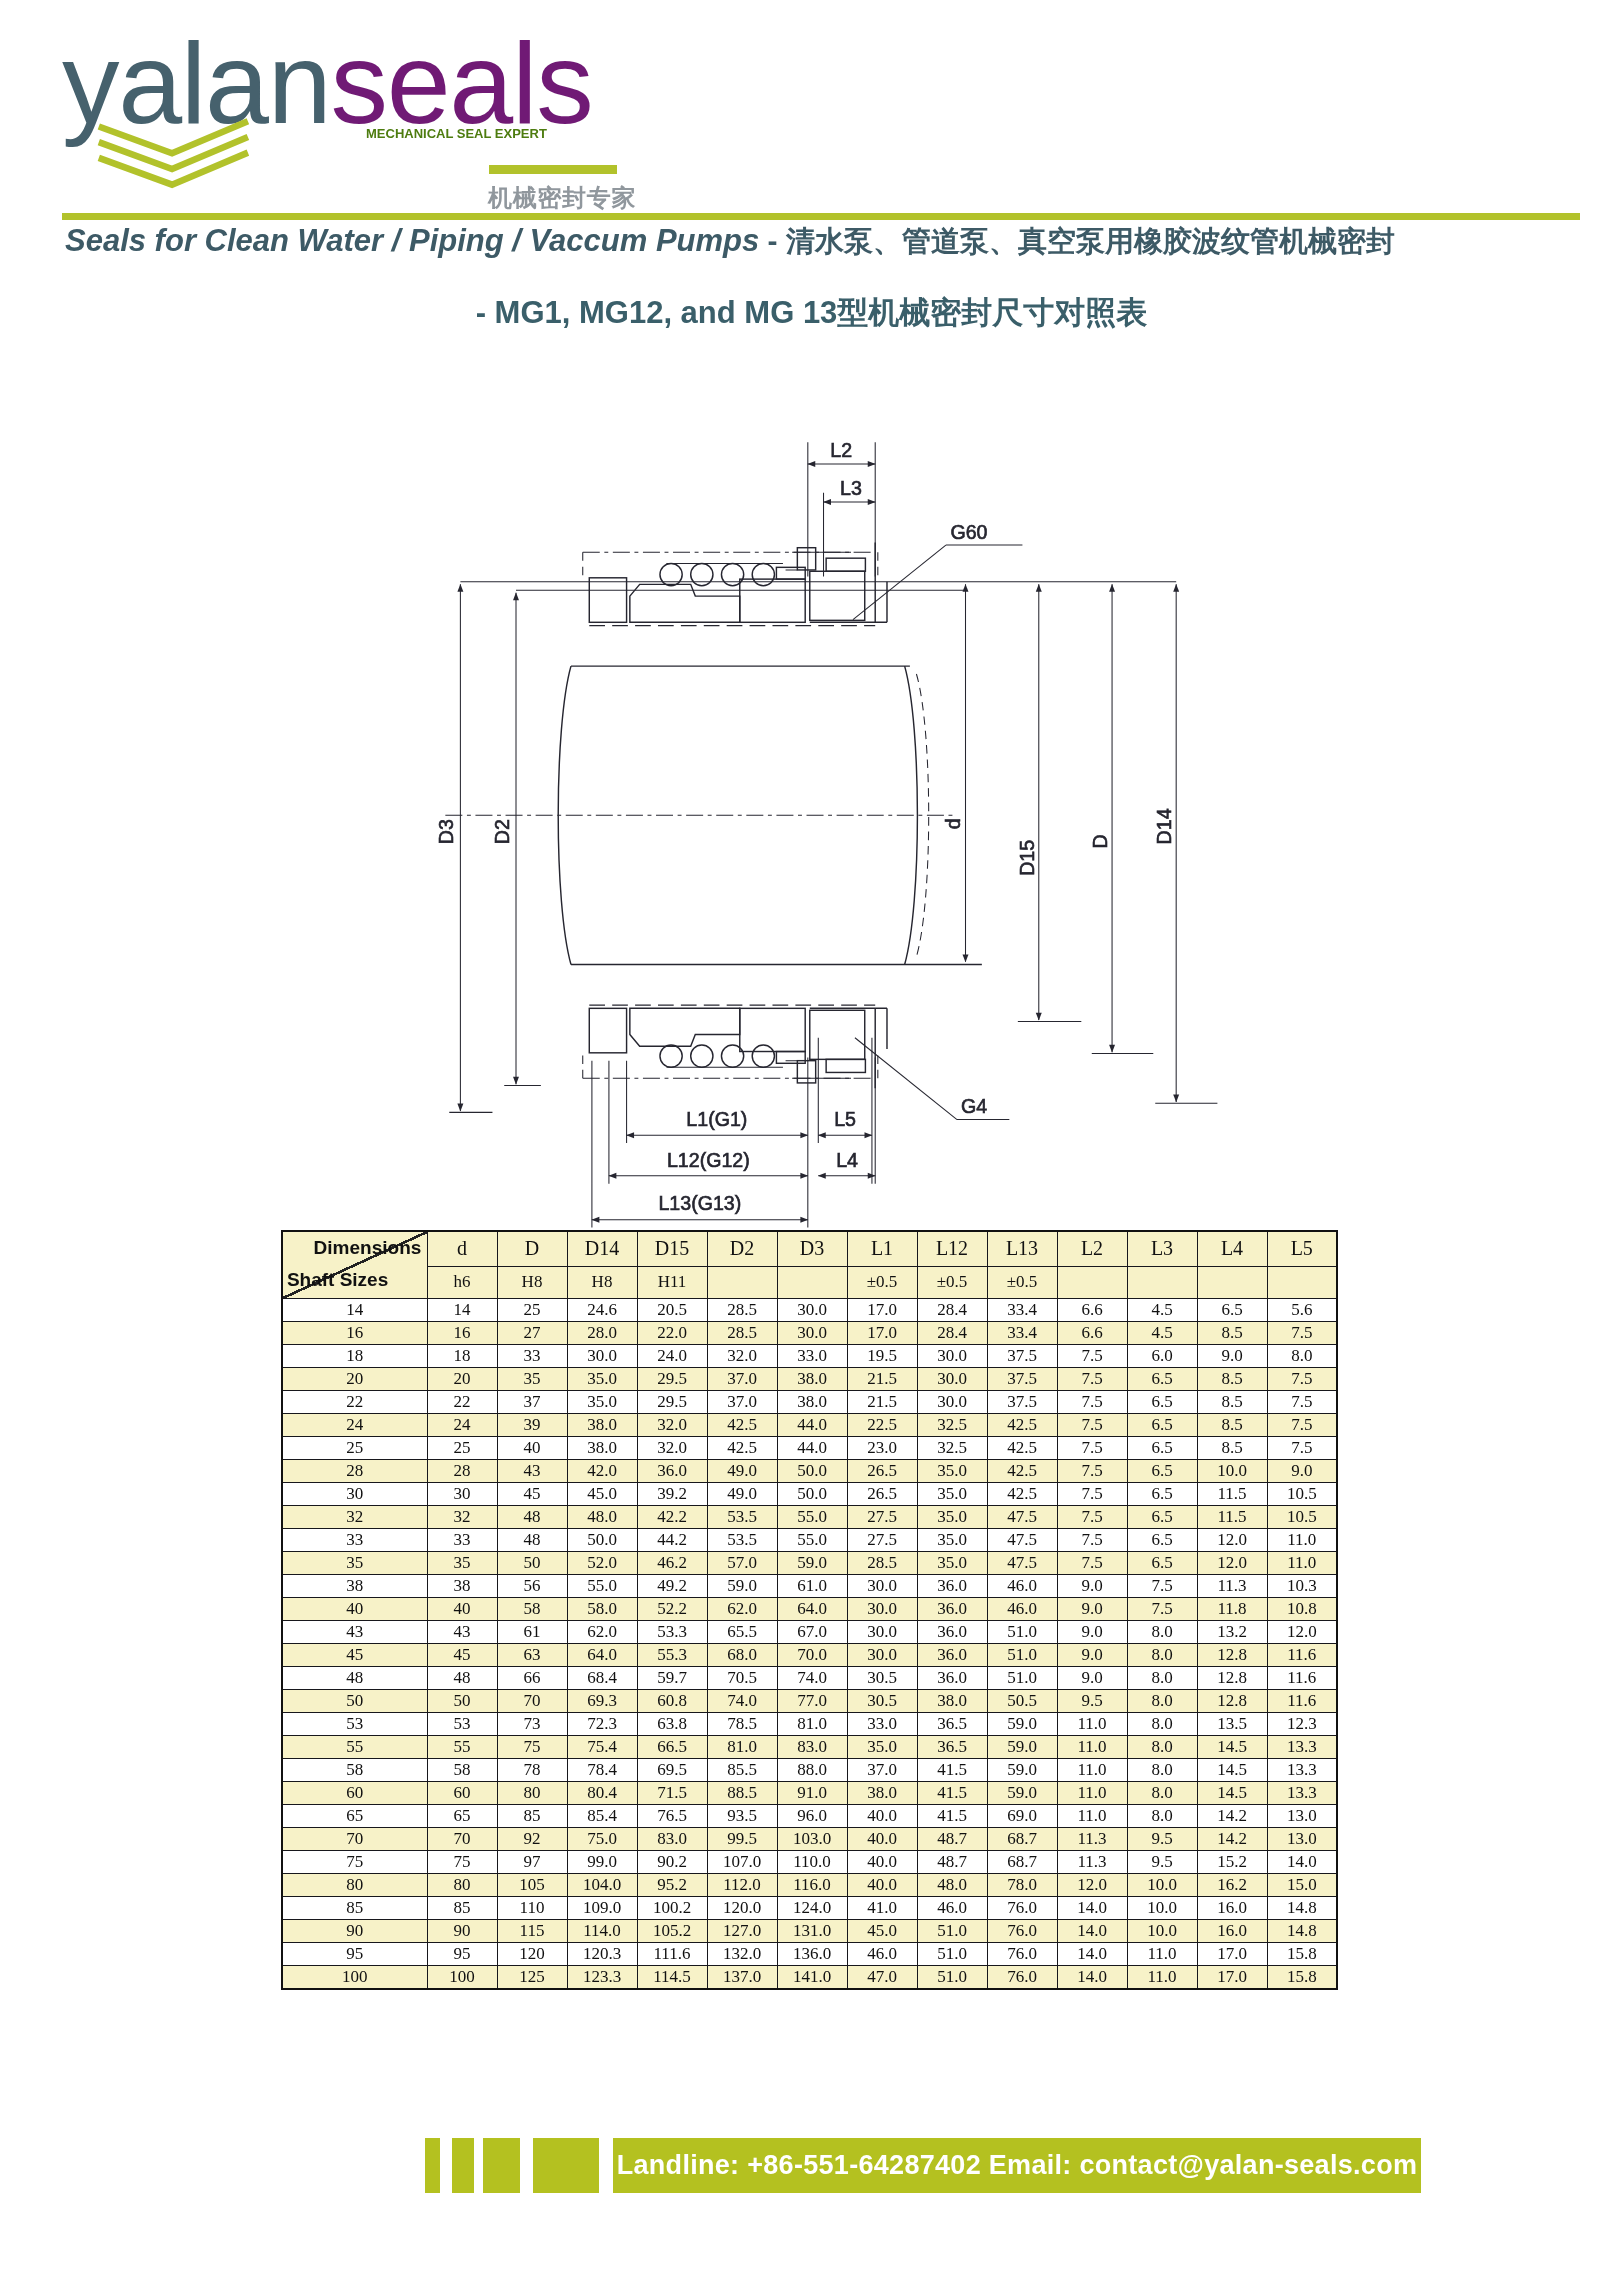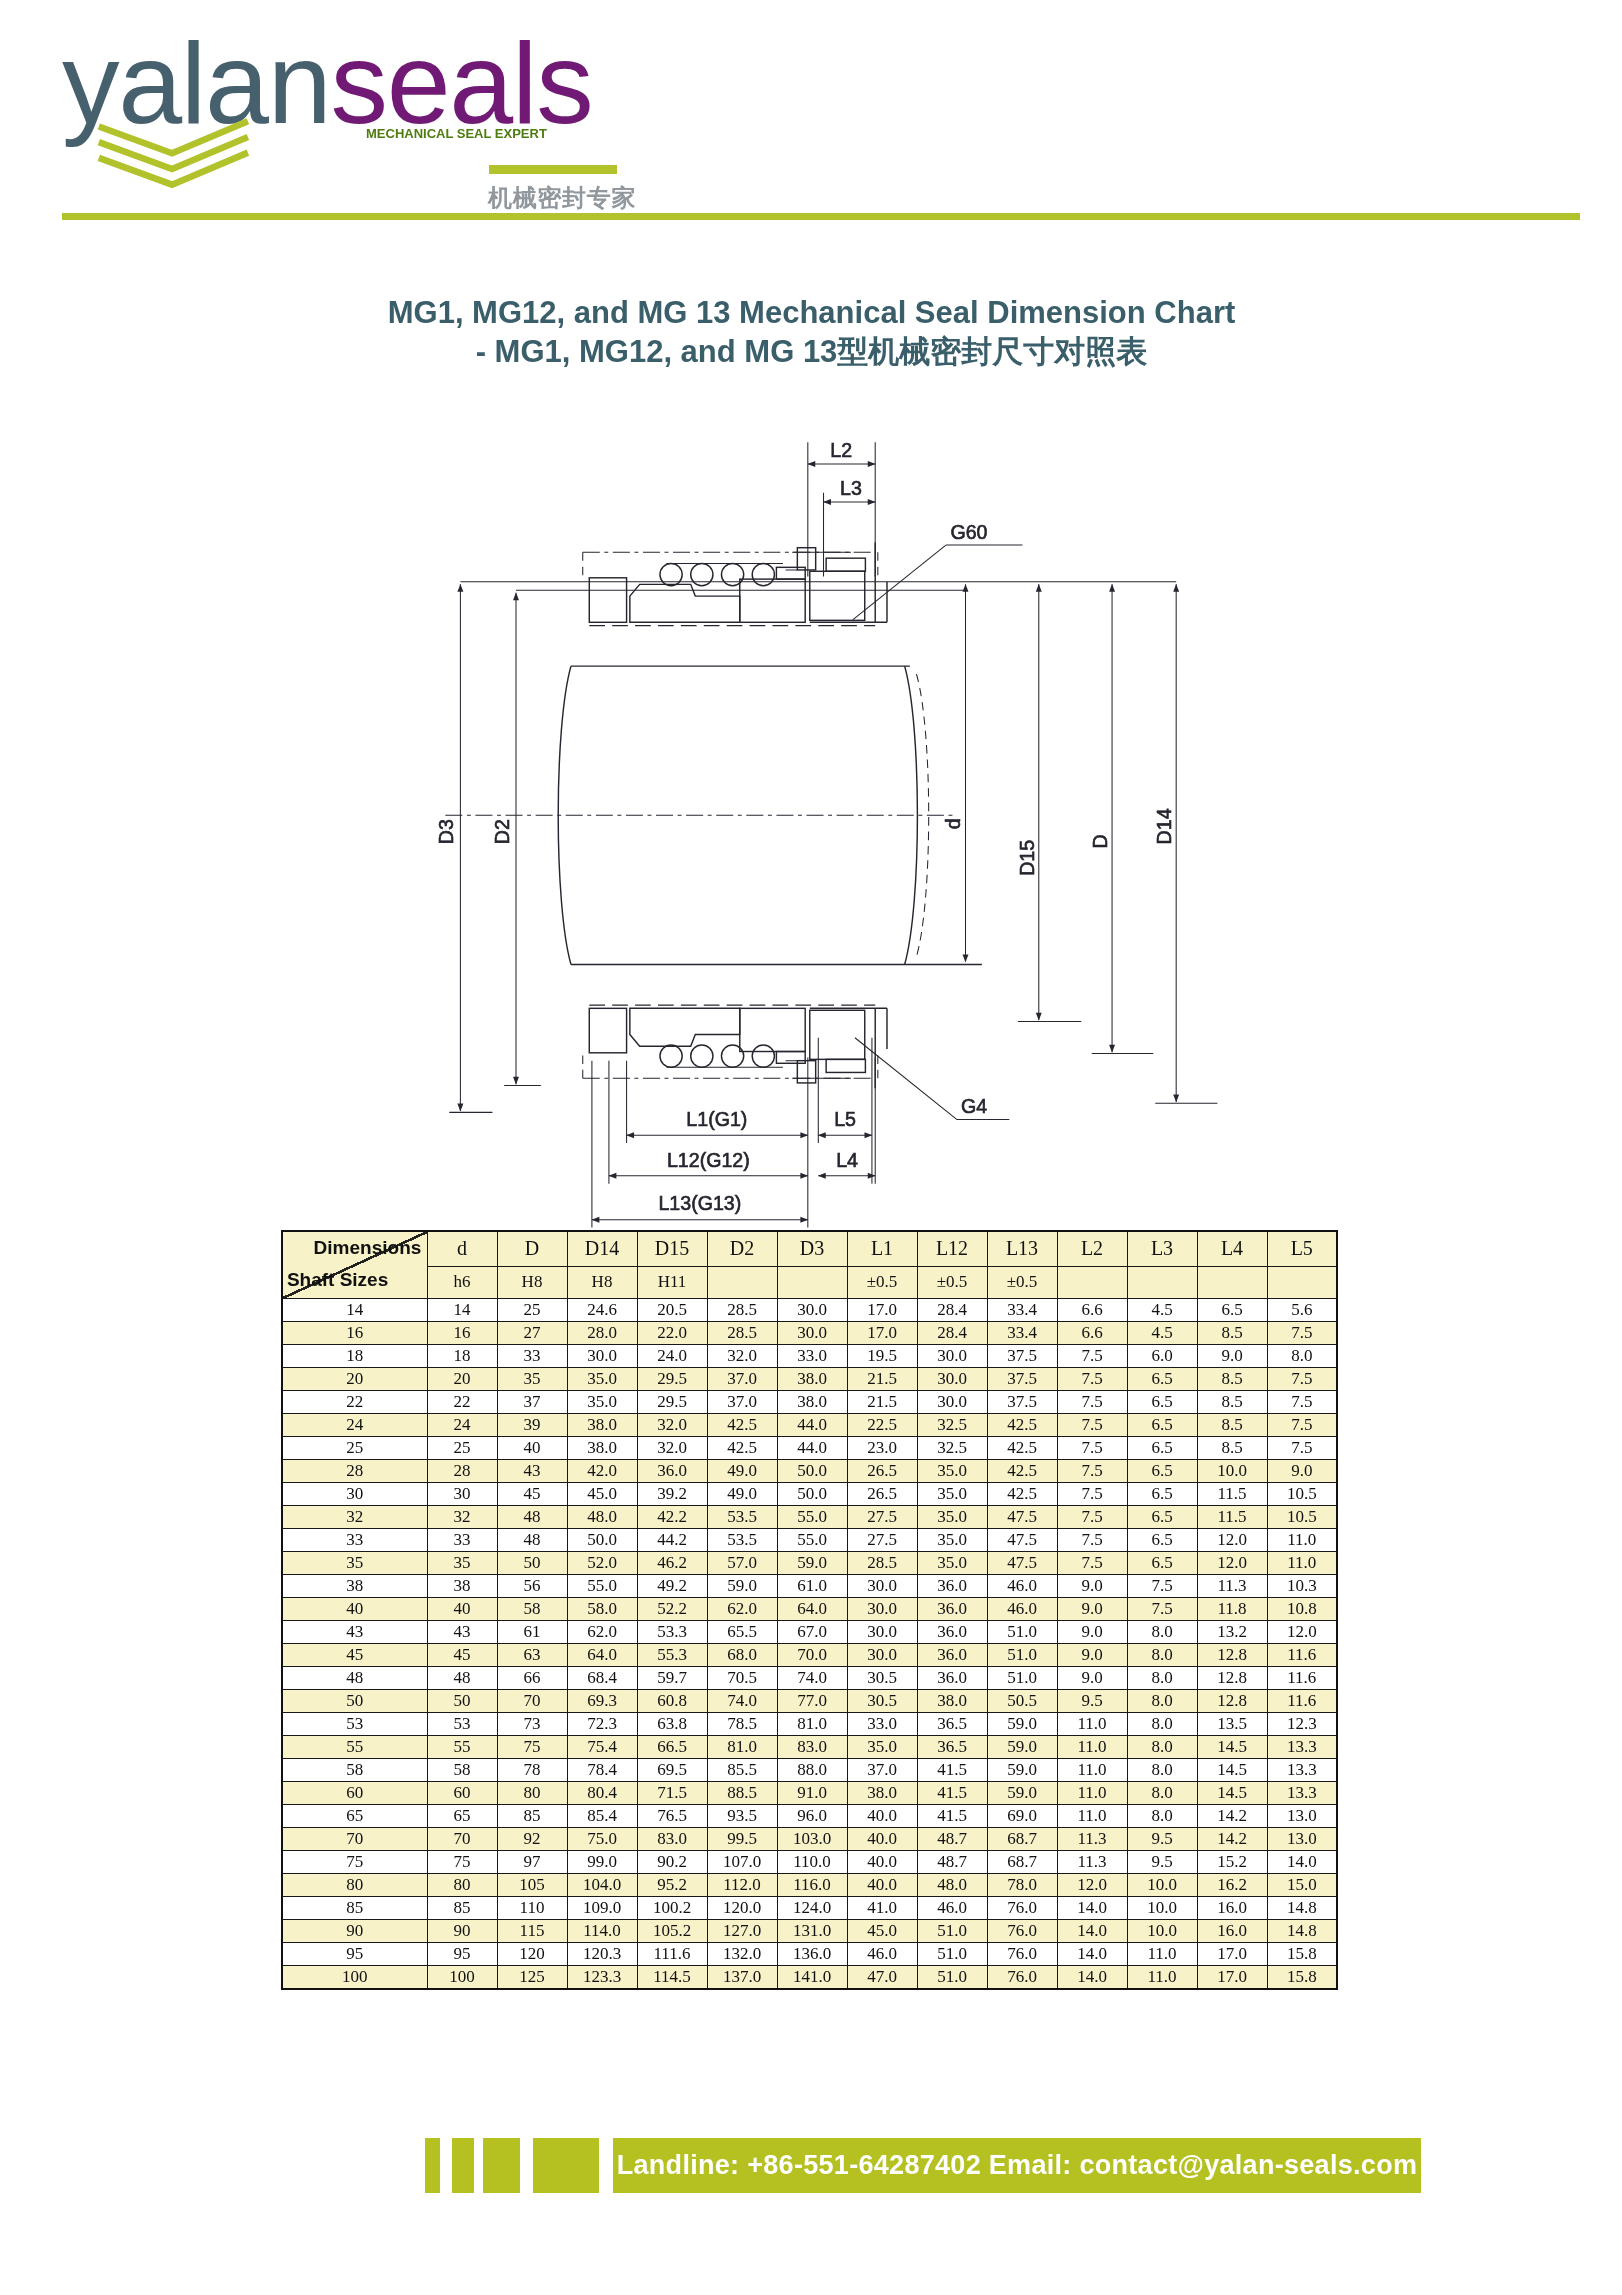--- a/index.html
+++ b/index.html
@@ -80,23 +80,23 @@
       <path d="M10,64 L122,105 L238,56"></path>
     </g>
   </svg>
 
   <div class="abs tagline-en">MECHANICAL SEAL EXPERT</div>
   <div class="abs green-underline"></div>
   <div class="abs tagline-cn">机械密封专家</div>
 
   <div class="abs green-rule"></div>
 
+  <div class="abs banner"><span class="en">Seals for Clean Water / Piping / Vaccum Pumps</span><span class="sep"> - </span><span class="cn">清水泵、管道泵、真空泵用橡胶波纹管机械密封</span></div>
 
   <div class="abs title">
-    <div>MG1, MG12, and MG 13 Mechanical Seal Dimension Chart</div>
     <div>- MG1, MG12, and MG 13型机械密封尺寸对照表</div>
   </div>
 
   <div class="abs diagram">
   <svg width="916" height="851" viewBox="0 0 1400 1300">
     <defs>
       <pattern id="xh" width="14" height="14" patternUnits="userSpaceOnUse">
         <path d="M0,14 L14,0 M0,0 L14,14" stroke="#262630" stroke-width="1.2" fill="none"></path>
       </pattern>
       <pattern id="dots" width="11" height="11" patternUnits="userSpaceOnUse">

